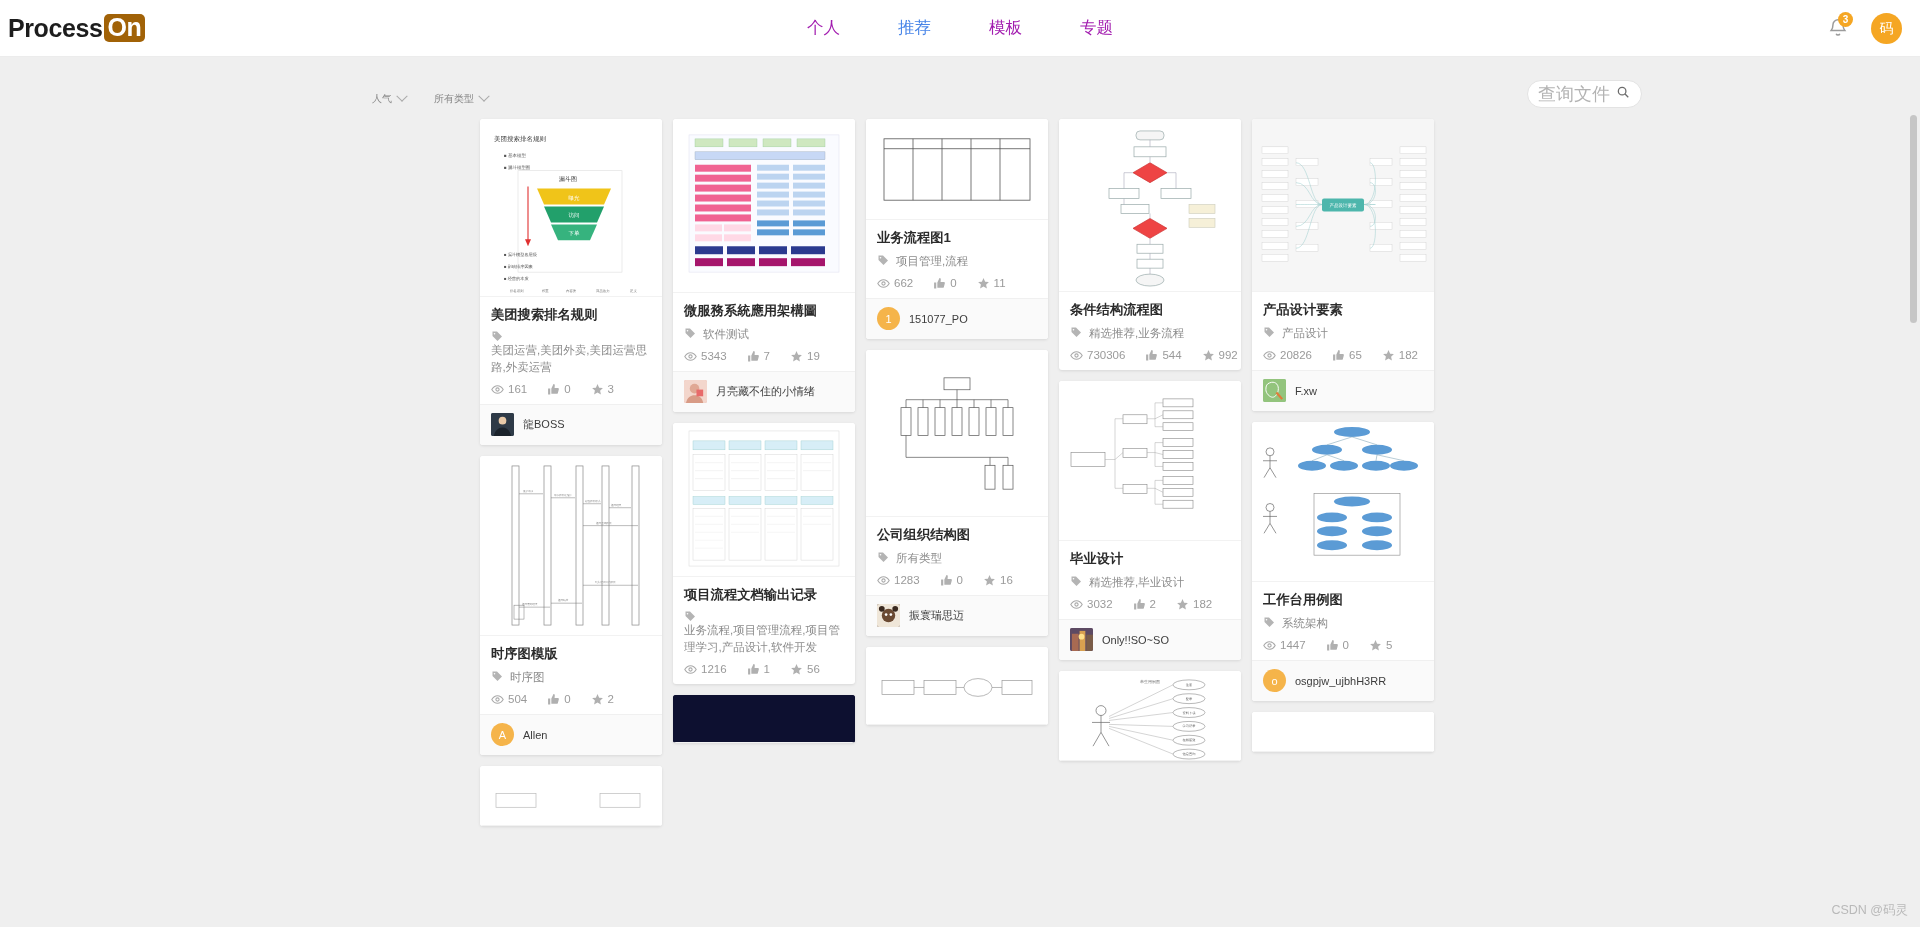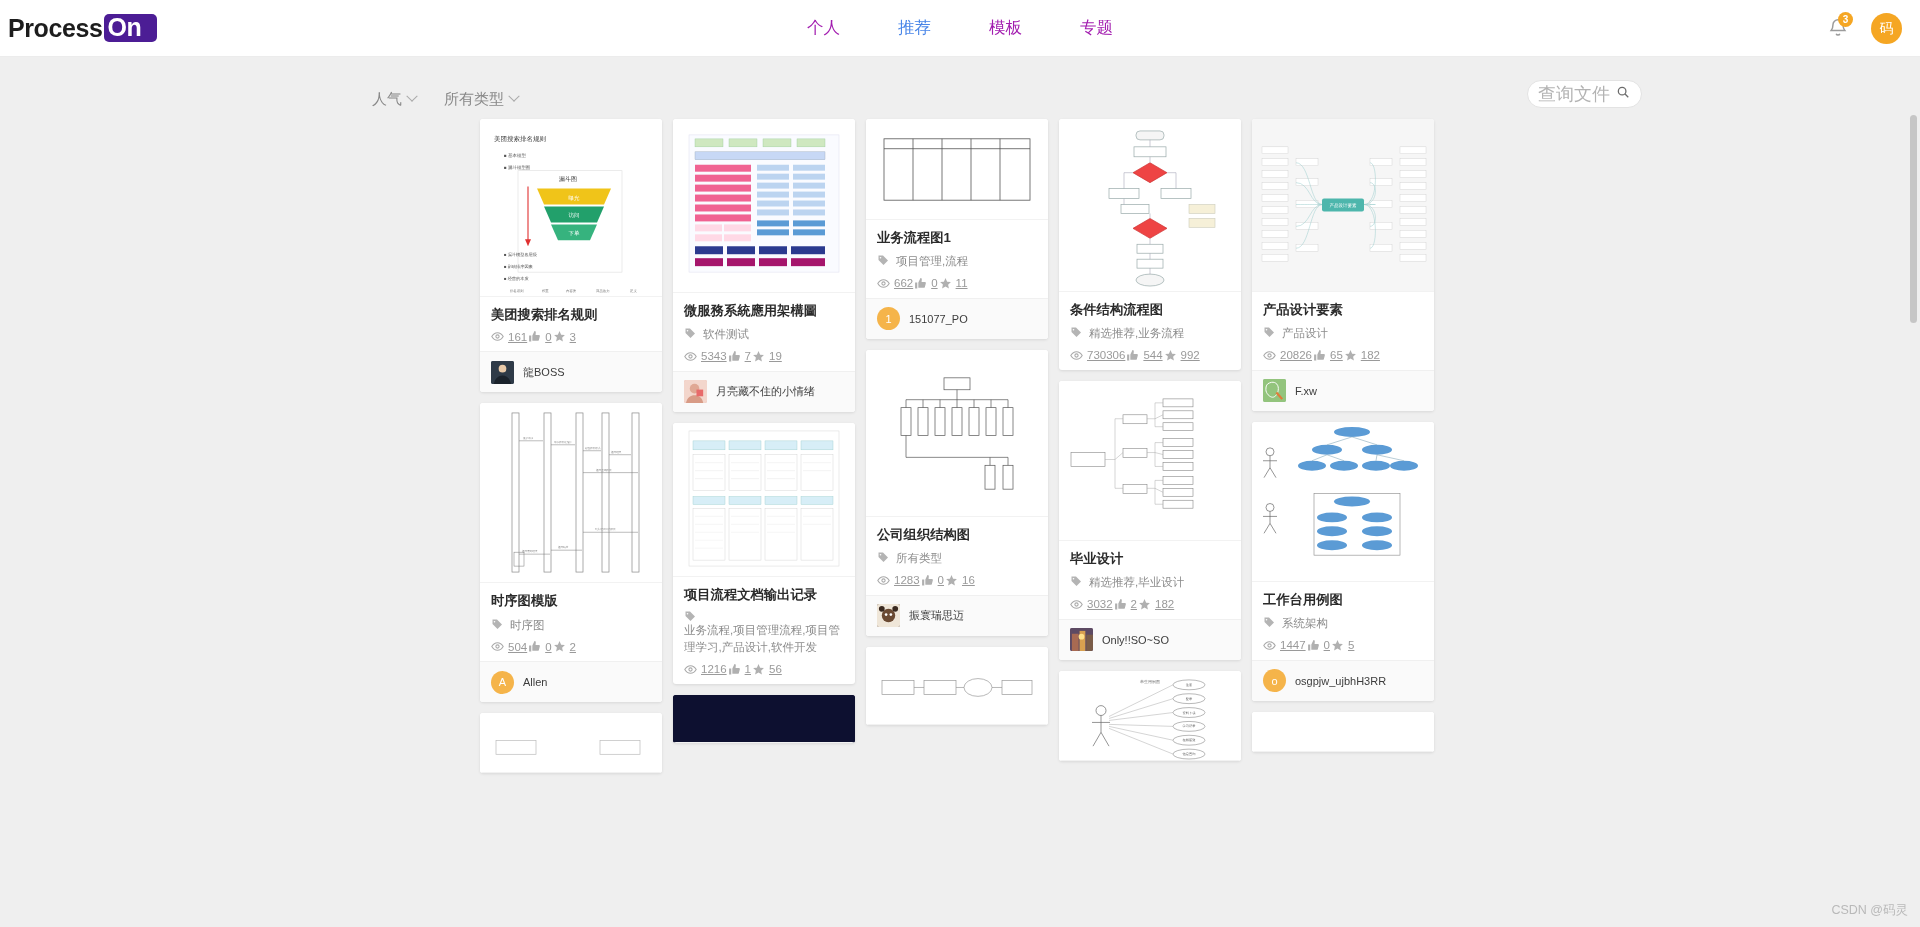--- a/index.html
+++ b/index.html
@@ -19,23 +19,23 @@
     align-items: center;
     border-bottom: 1px solid #ececec;
   }
   .logo {
     display: flex; align-items: center;
     margin-left: 8px;
     font-size: 25px; font-weight: bold; letter-spacing: -0.4px;
     color: #1d1d1d;
   }
   .logo .on {
-    background: #4c1d95; color: #fff;
+    background: #a16207; color: #fff;
     border-radius: 5px;
-    padding: 0px 16px 2px 4px;
+    padding: 0px 4px 2px 4px;
     margin-left: 1px;
     line-height: 1.05;
   }
   .nav {
     position: absolute; left: 0; right: 0;
     display: flex; justify-content: center; align-items: center;
     gap: 58px;
     height: 57px;
     pointer-events: none;
   }
@@ -78,21 +78,21 @@
     padding: 22px 0 0 0;
     height: 62px;
     position: relative;
   }
   .filters {
     display: flex; align-items: center; gap: 28px;
     margin-left: 372px;
   }
   .filter {
     display: flex; align-items: center; gap: 6px;
-    font-size: 15px; color: #888; cursor: pointer;
+    font-size: 10px; color: #888; cursor: pointer;
   }
   .caret {
     display: inline-block;
     width: 8px; height: 8px;
     border-right: 1.4px solid #aaa;
     border-bottom: 1.4px solid #aaa;
     transform: rotate(45deg) translate(-2px,-2px);
   }
   .search-box {
     position: absolute; right: 278px; top: 23px;
@@ -139,22 +139,22 @@
   }
   .tag-row {
     display: flex; align-items: flex-start; gap: 7px;
     font-size: 11.5px; color: #8c8c8c; line-height: 1.45;
     margin-bottom: 7px;
   }
   .tag-row.wrapped { display: block; }
   .tag-icon { flex: none; margin-top: 1px; }
   .tag-icon svg { display: block; }
   .stats {
-    display: flex; gap: 1px;
-    font-size: 11.5px; color: #9a9a9a; text-decoration: underline;
+    display: flex; gap: 20px;
+    font-size: 11.5px; color: #9a9a9a;
   }
   .stat { display: flex; align-items: center; gap: 4px; }
   .stat svg { display: block; }
   .author {
     border-top: 1px solid #f0f0f0;
     background: #fafafa;
     padding: 8px 11px;
     display: flex; align-items: center; gap: 9px;
     height: 41px;
   }
@@ -263,20 +263,29 @@
               <text x="30" y="174">排名规则</text>
                 <text x="62" y="174">权重</text>
               <text x="86" y="174">内容质</text>
                 <text x="116" y="174">商品热力</text>
                 <text x="150" y="174">定义</text>
             </g>
           </svg>
         </div>
         <div class="card-body">
           <div class="card-title">美团搜索排名规则</div>
+          <div class="tag-row wrapped">
+            <span class="tag-icon">
+              <svg width="12" height="12" viewBox="0 0 24 24" fill="#b4b4b4">
+                  <path d="M2 3h10l10 10-9 9L3 12V3z"></path>
+                  <circle cx="7" cy="7.5" r="1.6" fill="#fff"></circle>
+                </svg>
+            </span>
+            <span>美团运营,美团外卖,美团运营思路,外卖运营</span>
+          </div>
           <div class="stats">
             <span class="stat">
               <span>
                   <svg width="13" height="13" viewBox="0 0 24 24" fill="none" stroke="#aaa" stroke-width="2">
                     <path d="M1.5 12S5.5 5 12 5s10.5 7 10.5 7-4 7-10.5 7S1.5 12 1.5 12z"></path>
                     <circle cx="12" cy="12" r="3"></circle>
                   </svg>
                 </span>
               <span>161</span>
             </span>

